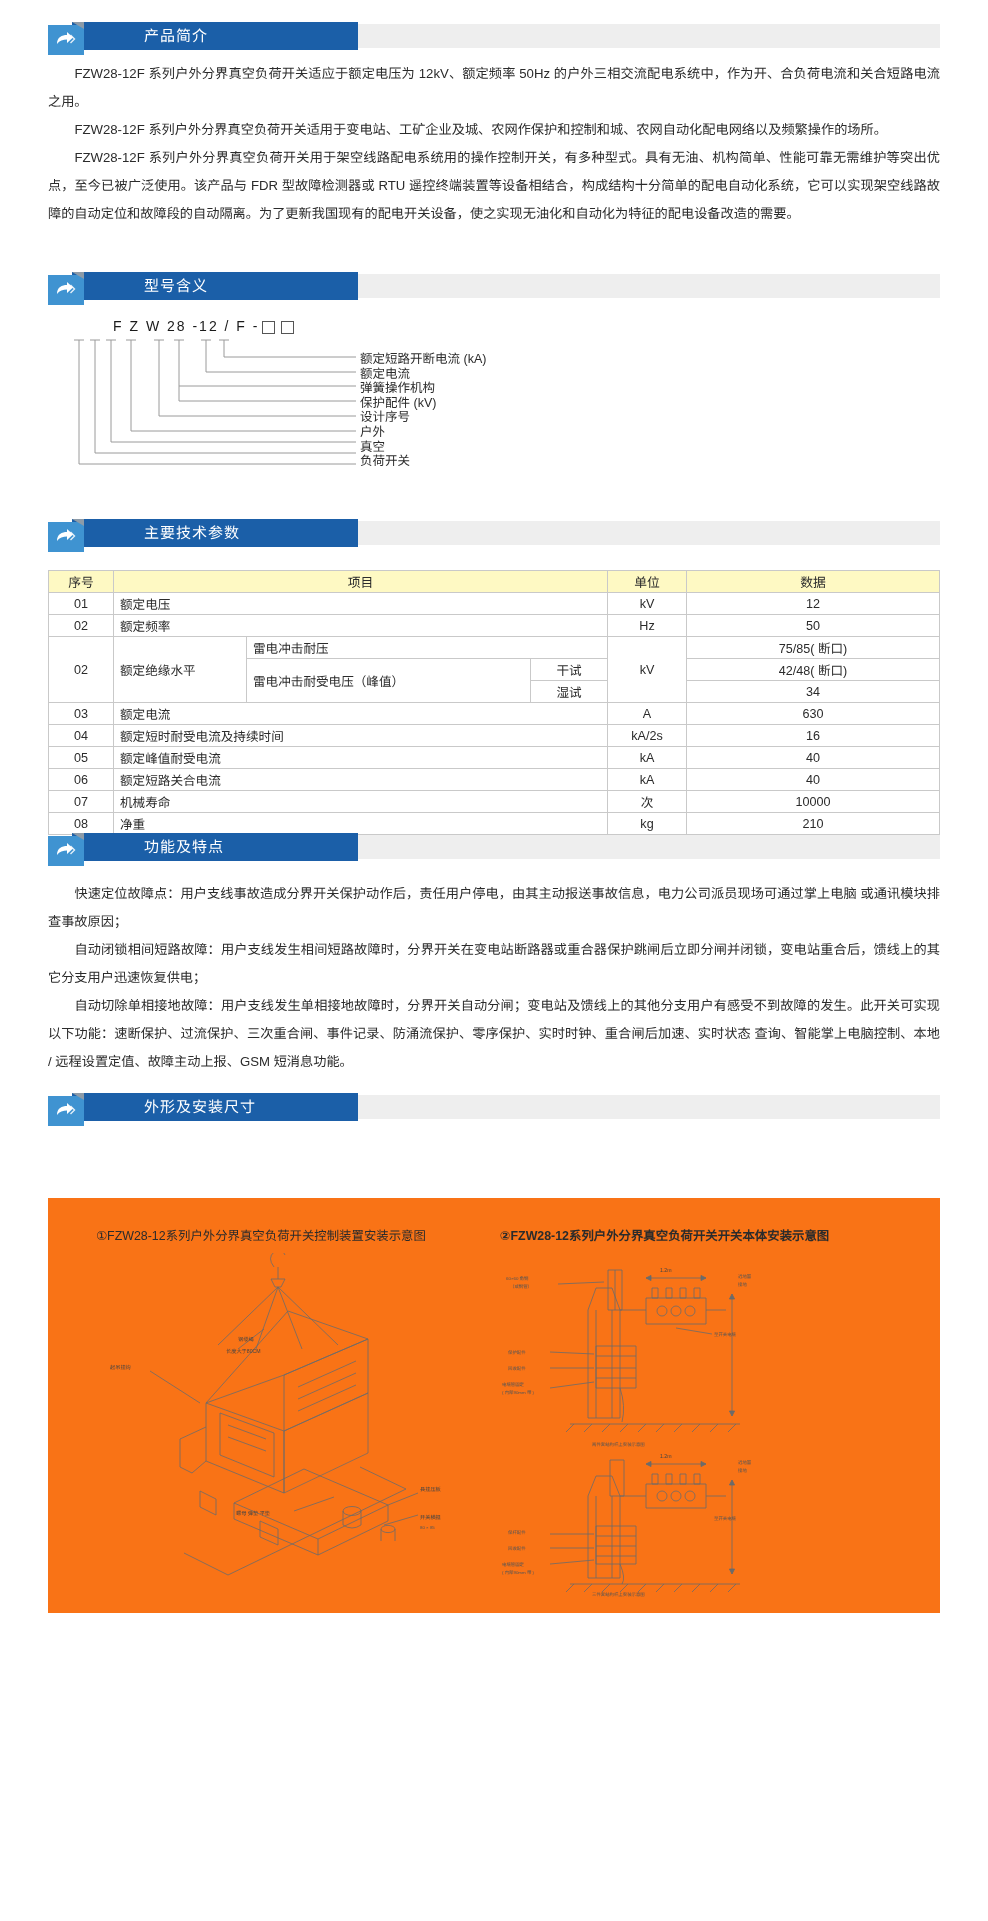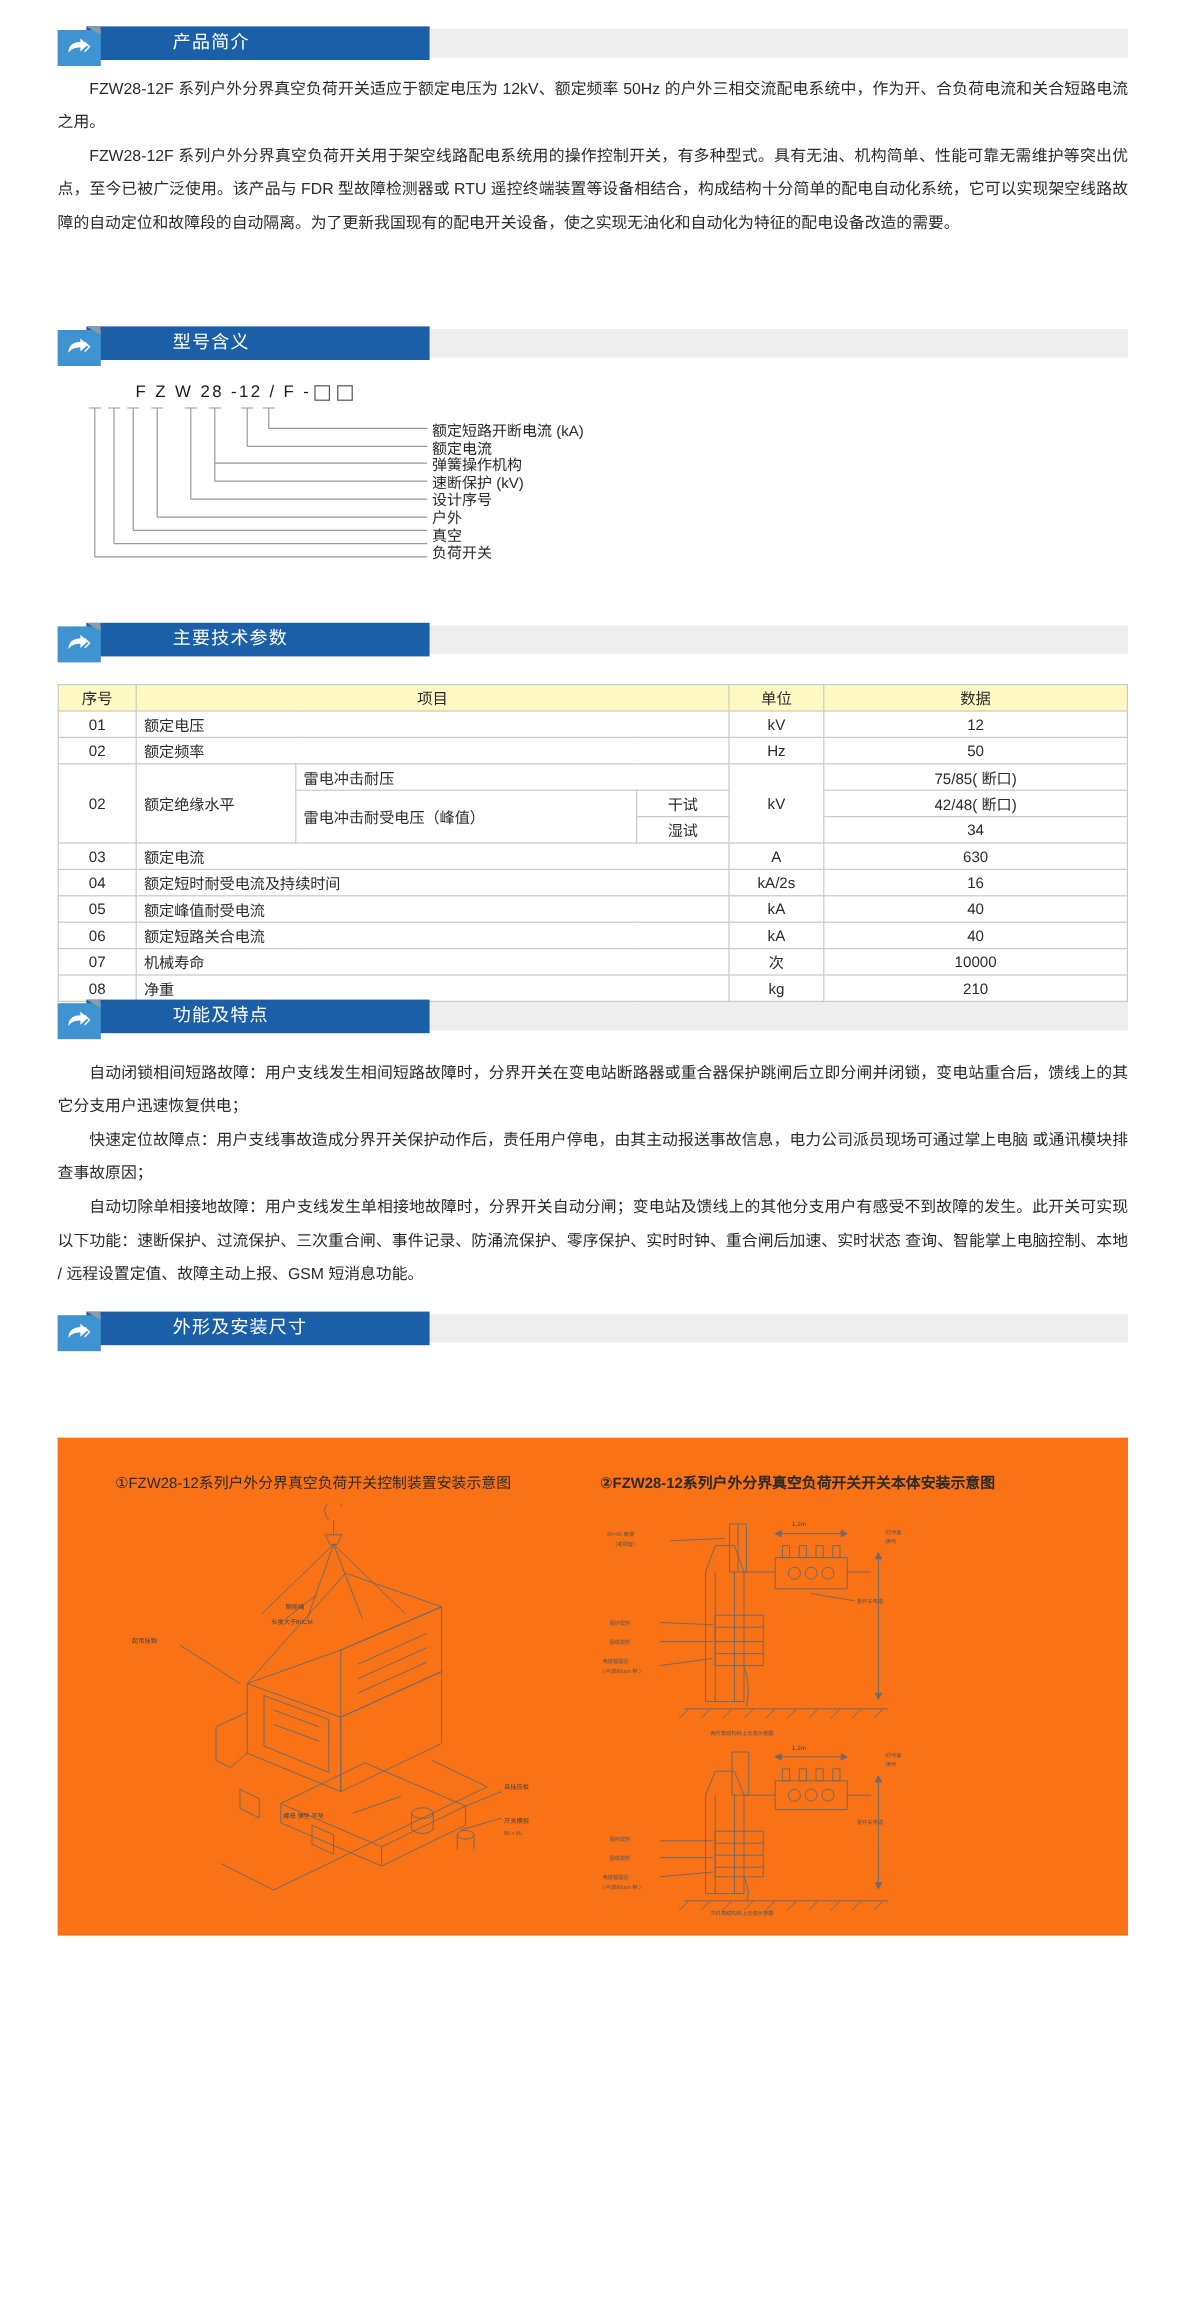--- a/index.html
+++ b/index.html
@@ -107,20 +107,21 @@
       <svg width="22" height="18" viewBox="0 0 22 18">
         <path d="M2 13 C2 6,7 4,12 4 L12 1 L18 6.5 L12 12 L12 8.5 C8 8.5,4.5 9.5,2 13 Z" fill="#ffffff"></path>
         <path d="M15.5 4 L19.5 8 L15.5 12" stroke="#ffffff" stroke-width="1.4" fill="none" opacity="0.85"></path>
       </svg>
     </div>
     <div class="title">产品简介</div>
   </div>
 
   <div class="para" style="top:60px;">
     <p>FZW28-12F 系列户外分界真空负荷开关适应于额定电压为 12kV、额定频率 50Hz 的户外三相交流配电系统中，作为开、合负荷电流和关合短路电流之用。</p>
+    <p>FZW28-12F 系列户外分界真空负荷开关适用于变电站、工矿企业及城、农网作保护和控制和城、农网自动化配电网络以及频繁操作的场所。</p>
     <p>FZW28-12F 系列户外分界真空负荷开关用于架空线路配电系统用的操作控制开关，有多种型式。具有无油、机构简单、性能可靠无需维护等突出优点，至今已被广泛使用。该产品与 FDR 型故障检测器或 RTU 遥控终端装置等设备相结合，构成结构十分简单的配电自动化系统，它可以实现架空线路故障的自动定位和故障段的自动隔离。为了更新我国现有的配电开关设备，使之实现无油化和自动化为特征的配电设备改造的需要。</p>
   </div>
 
   <div class="sec-head" style="top:272px;">
     <div class="ribbon"></div>
     <div class="tail"></div>
     <div class="fold"></div>
     <div class="icon-box">
       <svg width="22" height="18" viewBox="0 0 22 18">
         <path d="M2 13 C2 6,7 4,12 4 L12 1 L18 6.5 L12 12 L12 8.5 C8 8.5,4.5 9.5,2 13 Z" fill="#ffffff"></path>
@@ -163,21 +164,21 @@
         <line x1="63" y1="136" x2="308" y2="136"></line>
         <line x1="47" y1="147" x2="308" y2="147"></line>
         <line x1="31" y1="158" x2="308" y2="158"></line>
         <line x1="131" y1="80" x2="308" y2="80"></line>
       </g>
     </svg>
     <div class="model-labels">
       <div>额定短路开断电流 (kA)</div>
       <div>额定电流</div>
       <div>弹簧操作机构</div>
-      <div>速断保护 (kV)</div>
+      <div>保护配件 (kV)</div>
       <div>设计序号</div>
       <div>户外</div>
       <div>真空</div>
       <div>负荷开关</div>
     </div>
   </div>
 
   <div class="sec-head" style="top:519px;">
     <div class="ribbon"></div>
     <div class="tail"></div>
@@ -277,22 +278,22 @@
     <div class="icon-box">
       <svg width="22" height="18" viewBox="0 0 22 18">
         <path d="M2 13 C2 6,7 4,12 4 L12 1 L18 6.5 L12 12 L12 8.5 C8 8.5,4.5 9.5,2 13 Z" fill="#ffffff"></path>
         <path d="M15.5 4 L19.5 8 L15.5 12" stroke="#ffffff" stroke-width="1.4" fill="none" opacity="0.85"></path>
       </svg>
     </div>
     <div class="title">功能及特点</div>
   </div>
 
   <div class="para" style="top:880px;">
+    <p>快速定位故障点：用户支线事故造成分界开关保护动作后，责任用户停电，由其主动报送事故信息，电力公司派员现场可通过掌上电脑 或通讯模块排查事故原因；</p>
     <p>自动闭锁相间短路故障：用户支线发生相间短路故障时，分界开关在变电站断路器或重合器保护跳闸后立即分闸并闭锁，变电站重合后，馈线上的其它分支用户迅速恢复供电；</p>
-    <p>快速定位故障点：用户支线事故造成分界开关保护动作后，责任用户停电，由其主动报送事故信息，电力公司派员现场可通过掌上电脑 或通讯模块排查事故原因；</p>
     <p>自动切除单相接地故障：用户支线发生单相接地故障时，分界开关自动分闸；变电站及馈线上的其他分支用户有感受不到故障的发生。此开关可实现以下功能：速断保护、过流保护、三次重合闸、事件记录、防涌流保护、零序保护、实时时钟、重合闸后加速、实时状态 查询、智能掌上电脑控制、本地 / 远程设置定值、故障主动上报、GSM 短消息功能。</p>
   </div>
 
   <div class="sec-head" style="top:1093px;">
     <div class="ribbon"></div>
     <div class="tail"></div>
     <div class="fold"></div>
     <div class="icon-box">
       <svg width="22" height="18" viewBox="0 0 22 18">
         <path d="M2 13 C2 6,7 4,12 4 L12 1 L18 6.5 L12 12 L12 8.5 C8 8.5,4.5 9.5,2 13 Z" fill="#ffffff"></path>

